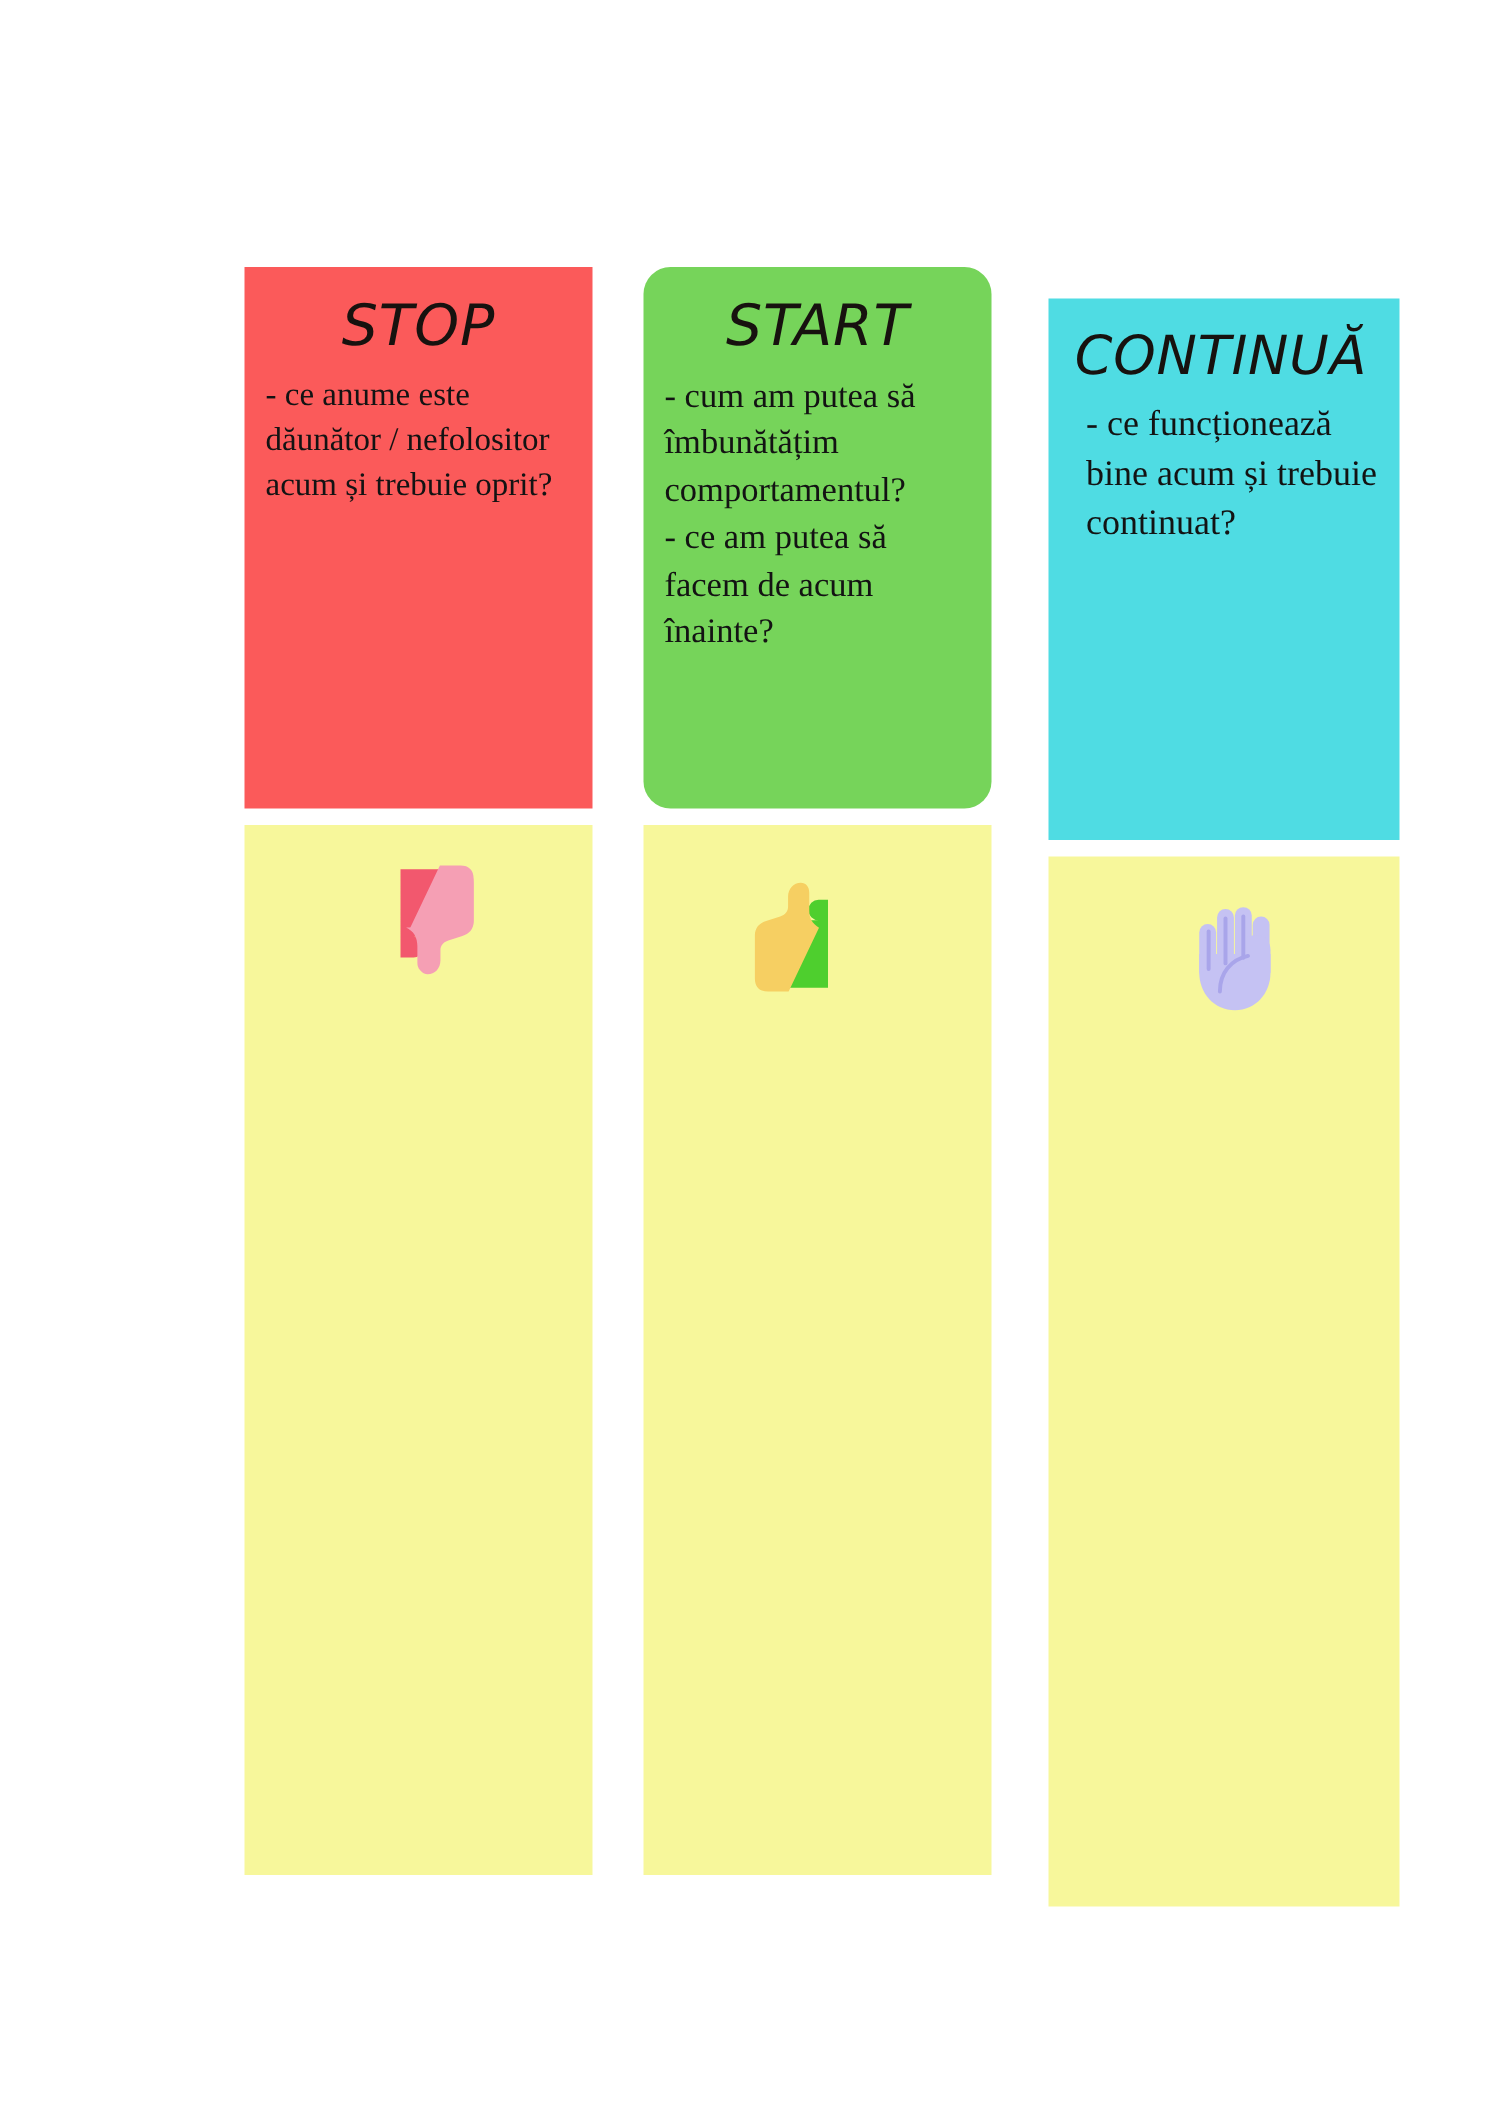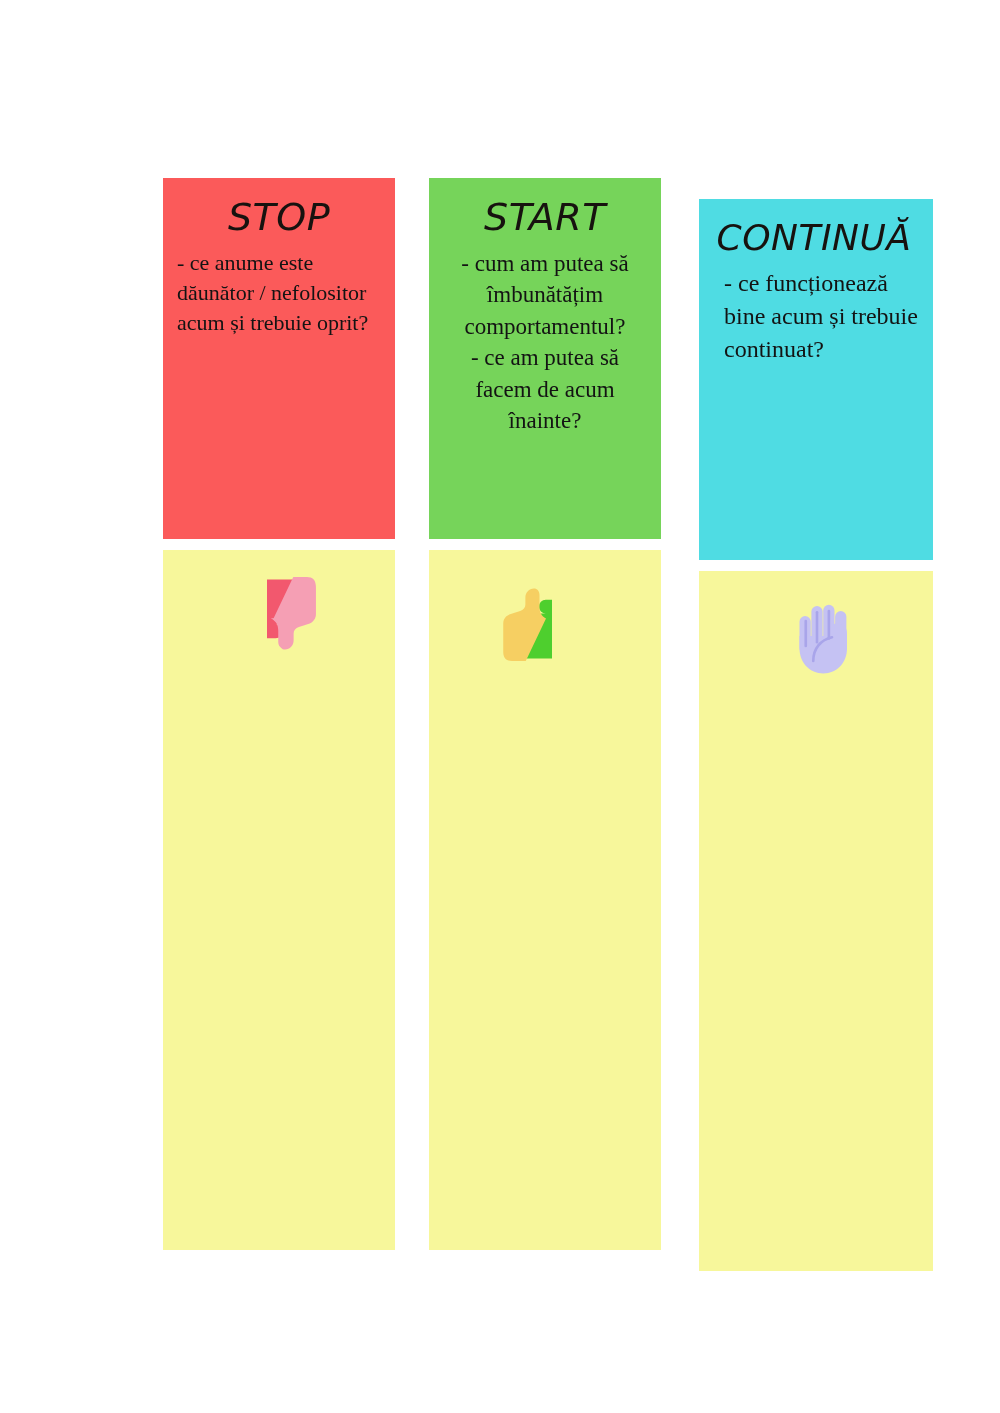--- a/index.html
+++ b/index.html
@@ -59,21 +59,21 @@
   .card-body {
     font-family: "Liberation Serif", serif;
     font-size: 22px;
     line-height: 1.37;
     color: #131313;
     text-align: left;
     white-space: pre-line;
     margin: 0;
     padding: 0 2px;
   }
-  .col-2 .card-body { font-size: 23px; text-align: center; }
+  .col-2 .card-body { font-size: 23px; }
   .col-3 .card-body { font-size: 24px; padding-left: 13px; }
 
   
   .note-panel {
     position: relative;
     width: 100%;
     height: 700px;
     margin-top: 11px;
     background: #f7f79b;
     overflow: hidden;
@@ -107,21 +107,21 @@
           <path d="M20 6 h24 a6 6 0 0 1 0 12 h-6 a6 6 0 0 1 0 12 h-6 a6 6 0 0 1 0 12 h-5 a5.5 5.5 0 0 1 0 11 H20 z" fill="#f2586e"></path>
           <path d="M41 5 h10 c5 0 8 3 8 8 v20 c0 4 -2 6 -5 7 l-9 3 c-3 1 -5 3 -5 6 v5 c0 4 -3 7 -6.5 7 c-2.6 0 -4.5 -2 -4.5 -5 v-9 c0 -5 -2 -8 -6 -10 h18 z" fill="#f59fb4"></path>
           <path d="M41 4 h11 c4.5 0 7 2.5 7 7 v23 c0 4 -2.5 6.5 -6 7.6 l-7.5 2.4 c-2.6 0.9 -4.2 2.6 -4.2 5.2 v5.4 c0 4.2 -3 7.4 -6.8 7.4 c-2.7 0 -4.5 -2.1 -4.5 -5.3 v-9.4 c0 -4.5 -1.6 -7 -5.2 -9.3 z" fill="#f59fb4"></path>
         </svg>
       </span>
       <div></div>
     </div>
   </div>
 
   <div class="column col-2">
-    <div class="header-card" style="background: rgb(118, 212, 90);">
+    <div class="header-card" style="background: rgb(118, 212, 90); border-radius: 18px;">
       <div class="card-title">START</div>
       <div class="card-body">- cum am putea să îmbunătățim comportamentul?
 - ce am putea să facem de acum înainte?</div>
     </div>
 
     <div class="note-panel" style="background: rgb(247, 247, 155);">
       <span class="note-icon icon-thumbs-up">
         <svg viewBox="0 0 64 64" xmlns="http://www.w3.org/2000/svg">
           <path d="M44 58 H22 a6 6 0 0 1 0 -12 h6 a6 6 0 0 1 0 -12 h6 a6 6 0 0 1 0 -12 h5 a5.5 5.5 0 0 1 0 -11 h5 z" fill="#4ecf2e"></path>
           <path d="M23 60 H12 c-4.5 0 -7 -2.5 -7 -7 V30 c0 -4 2.5 -6.5 6 -7.6 l7.5 -2.4 c2.6 -0.9 4.2 -2.6 4.2 -5.2 V9.4 C22.7 5.2 25.7 2 29.5 2 c2.7 0 4.5 2.1 4.5 5.3 v9.4 c0 4.5 1.6 7 5.2 9.3 z" fill="#f6cf62"></path>

